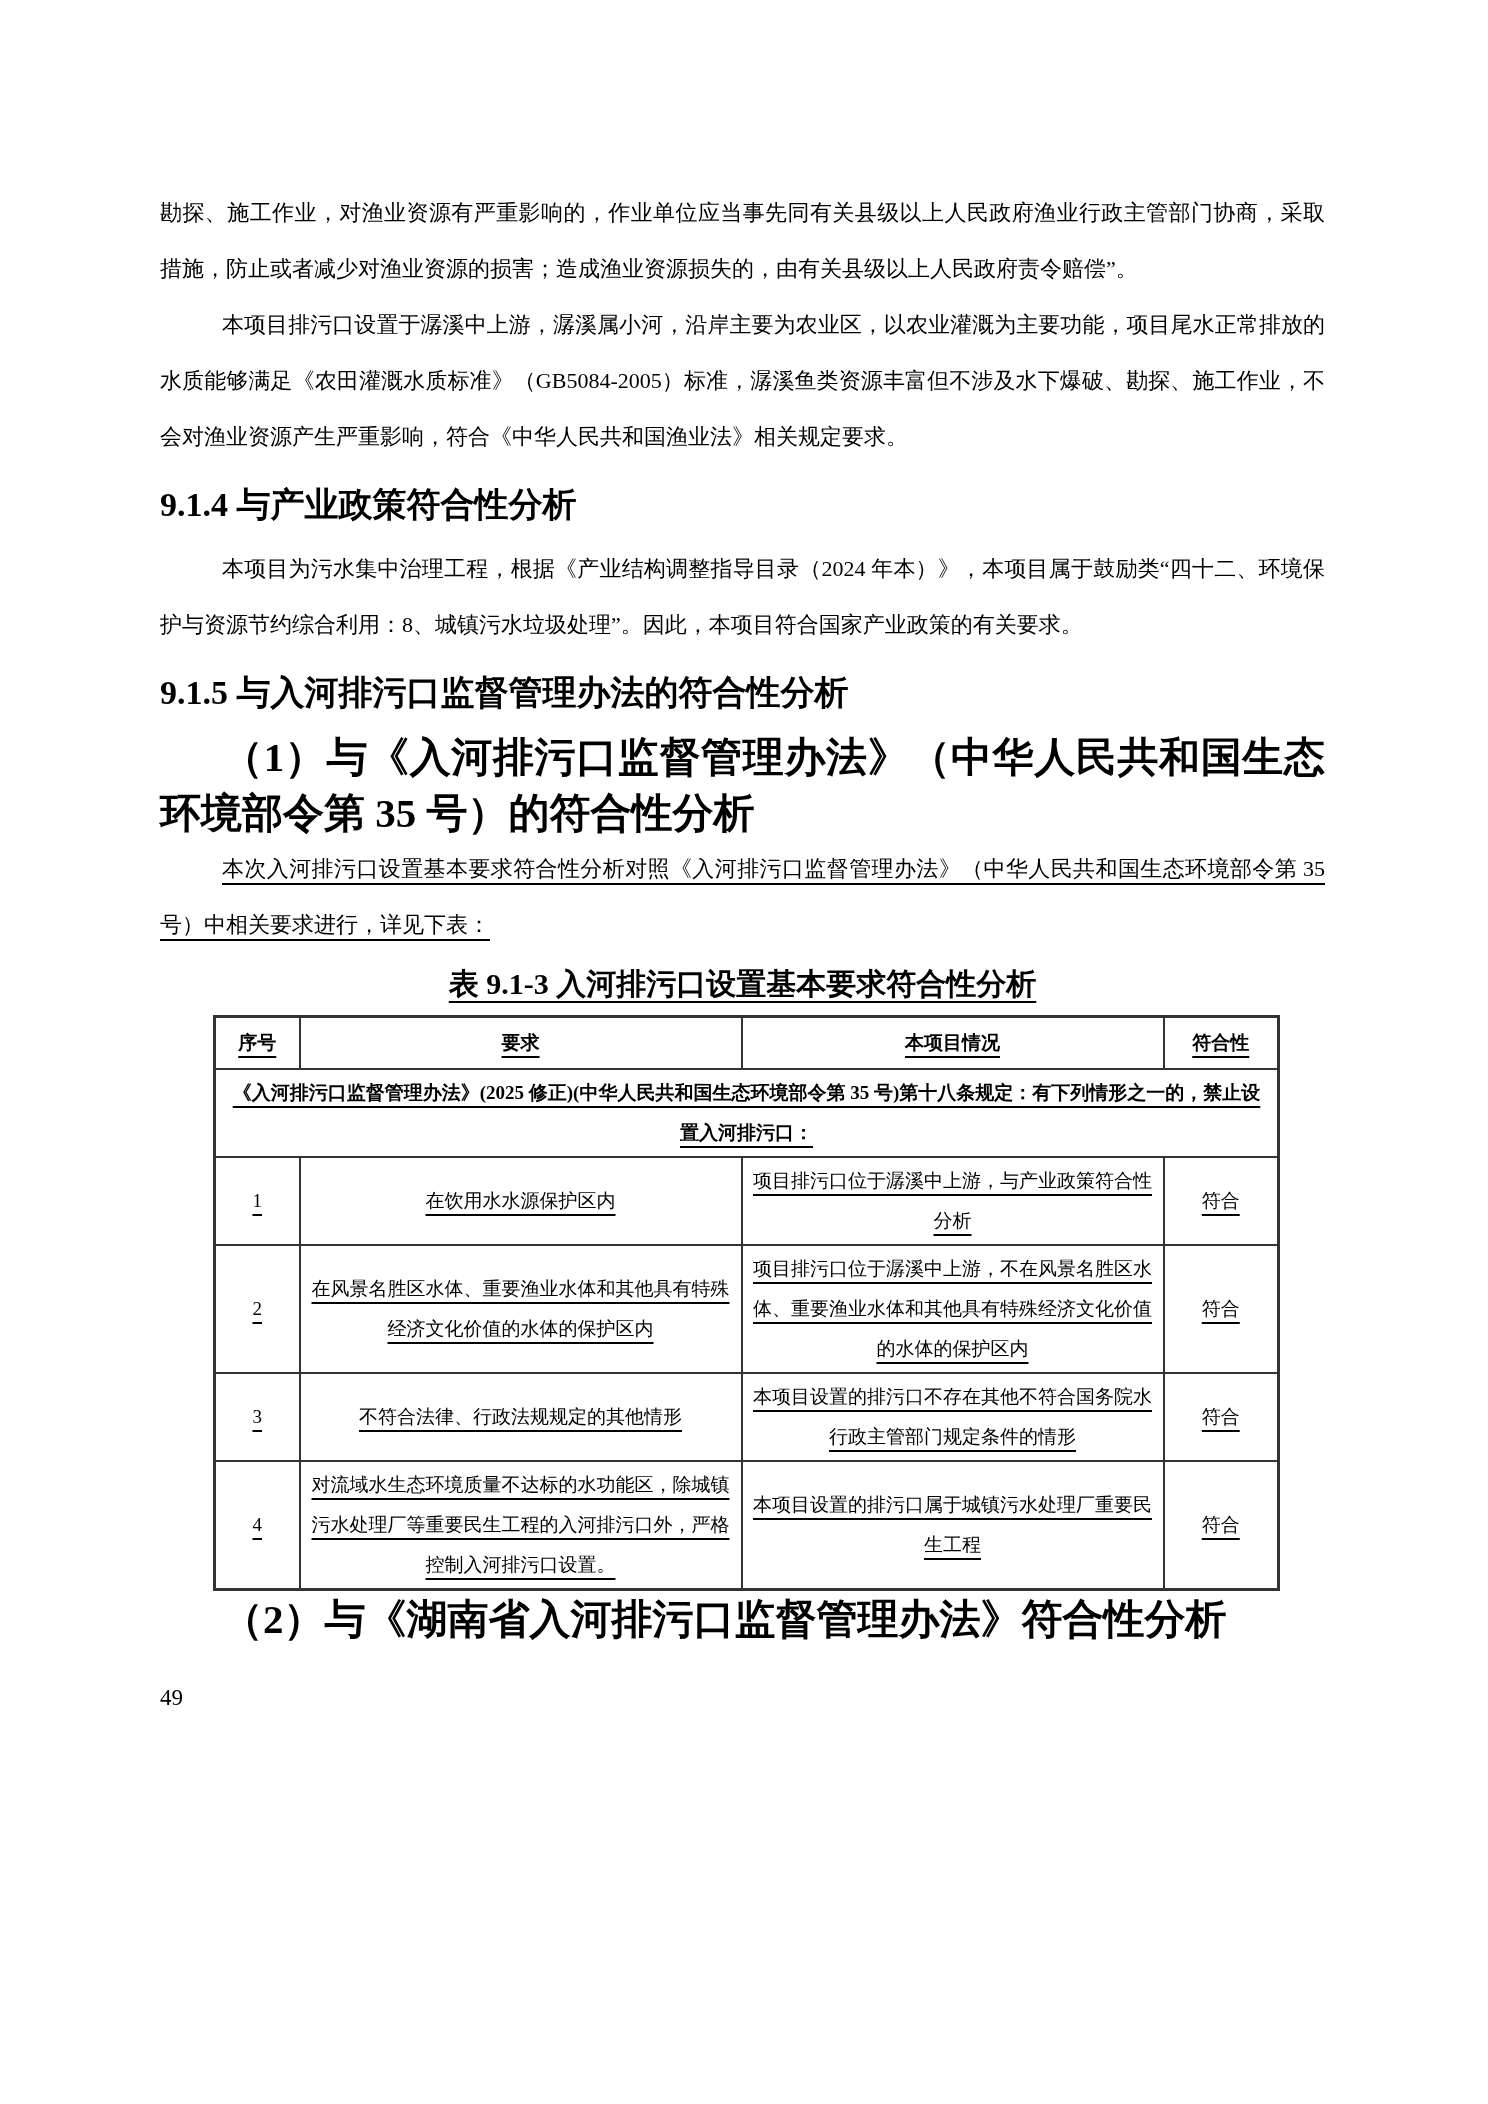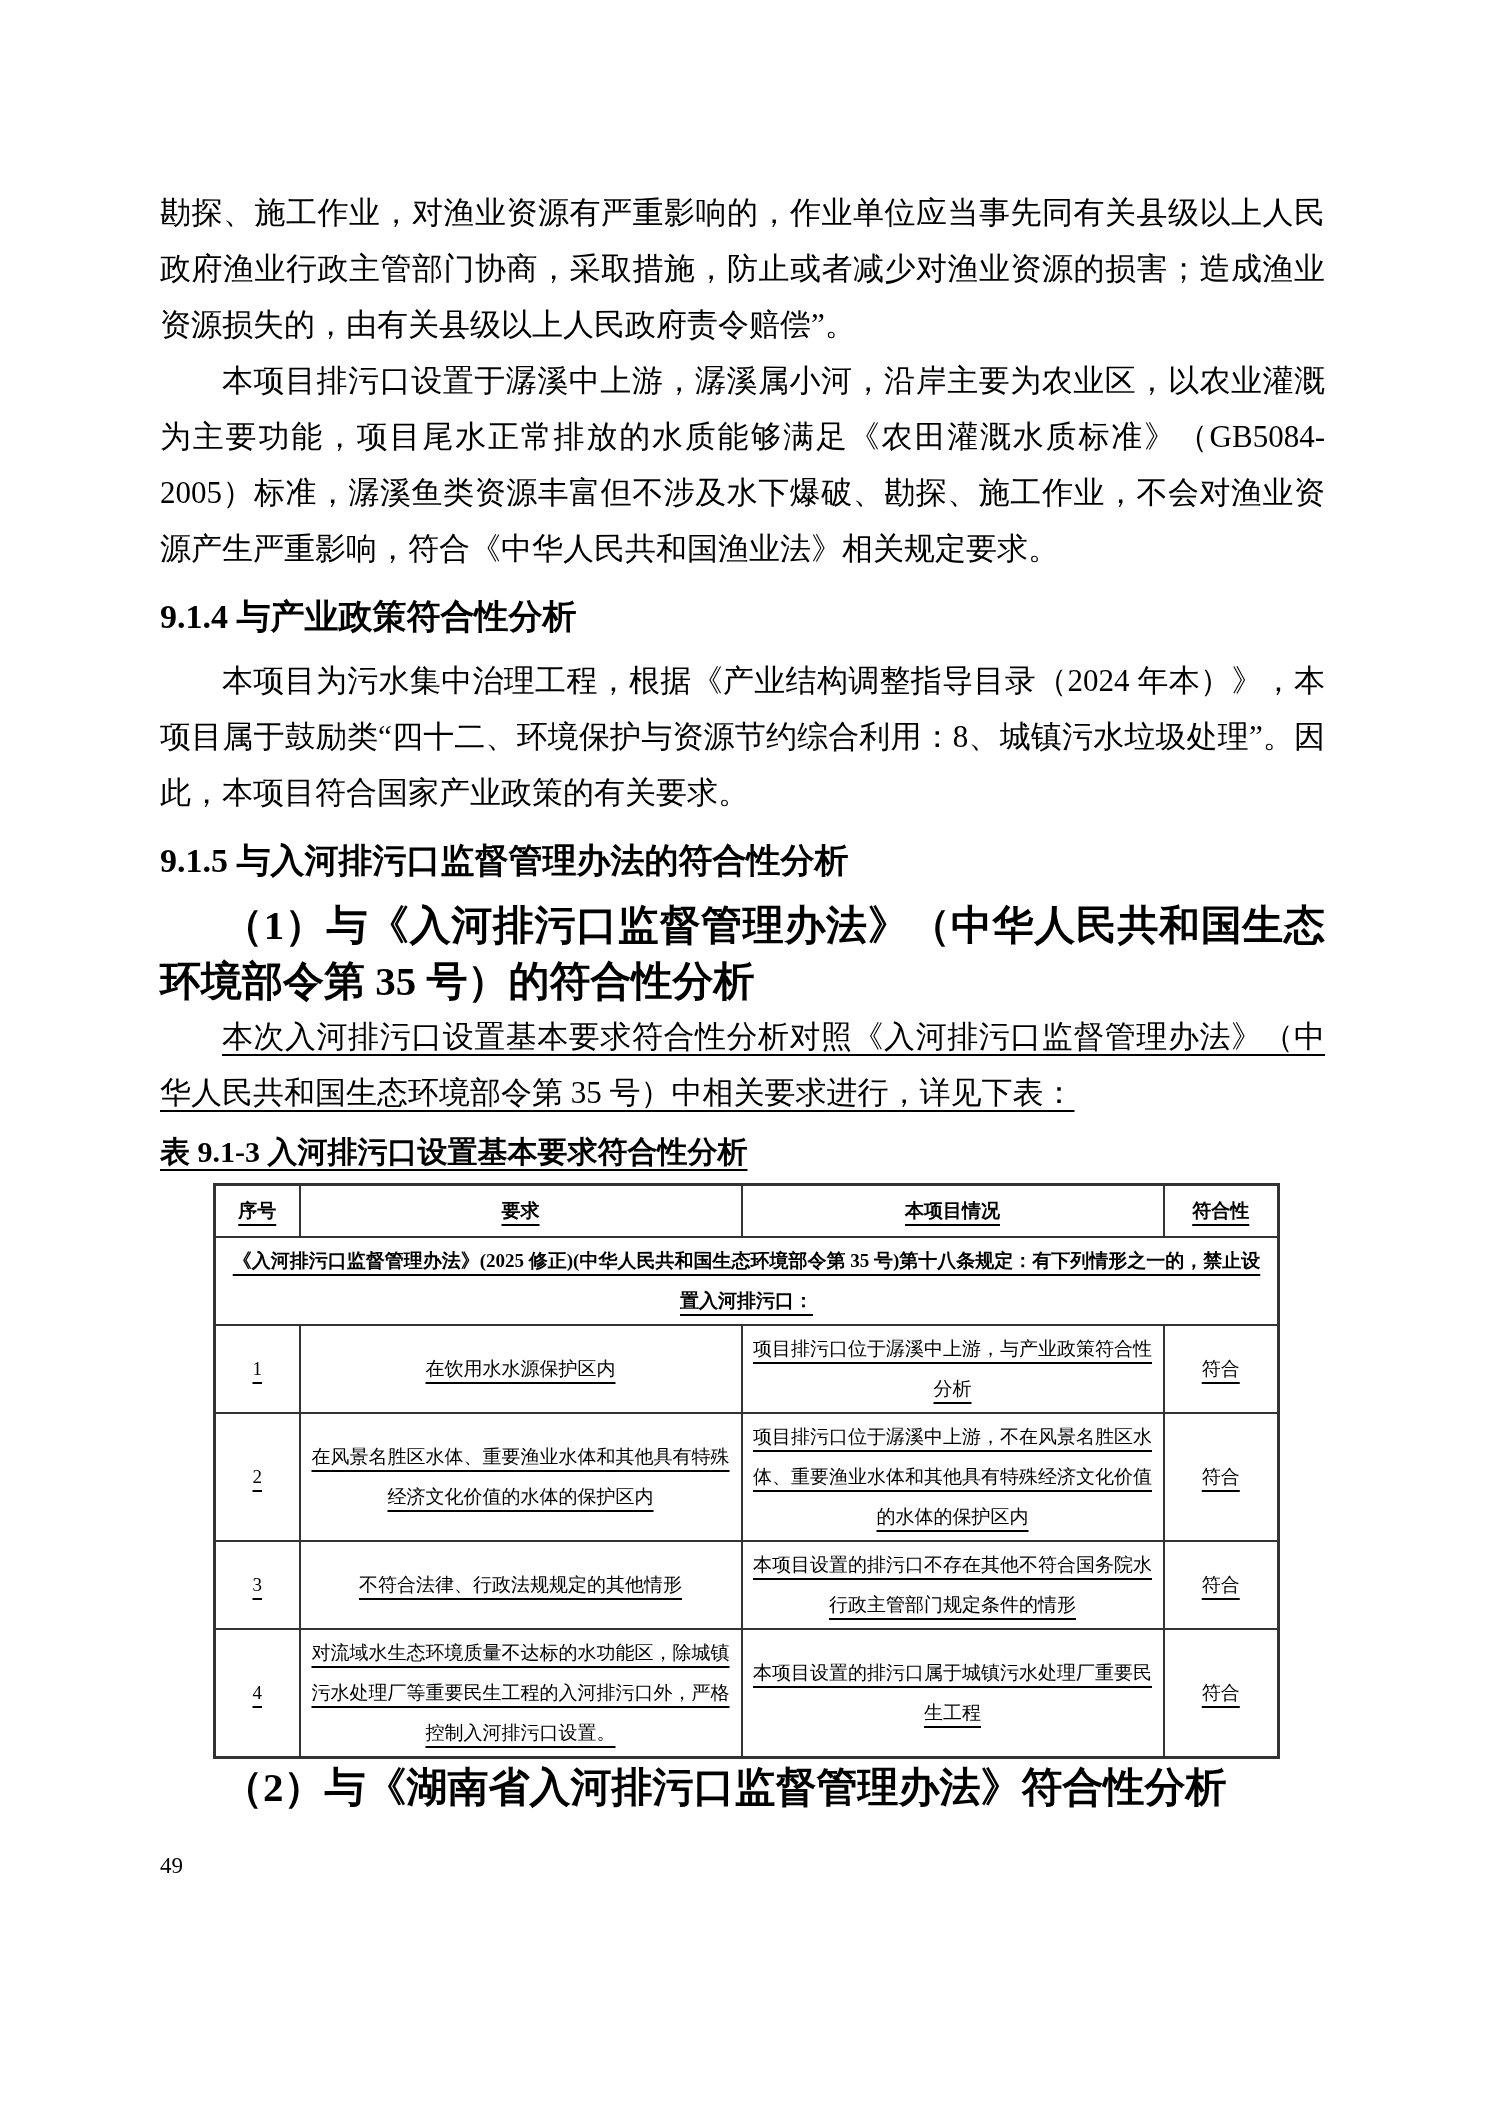--- a/index.html
+++ b/index.html
@@ -8,21 +8,21 @@
     width:1488px;height:2104px;
     background:#ffffff;
     font-family:"Liberation Serif","DejaVu Serif",serif;
     color:#000;
     box-sizing:border-box;
     padding:185px 163px 0 160px;
     overflow:hidden;
   }
   p{margin:0;}
   .body-text{
-    font-size:31px;
+    font-size:22px;
     line-height:56px;
     text-align:justify;
   }
   .indent{text-indent:62px;}
   .heading{
     font-size:34px;
     font-weight:bold;
     line-height:56px;
     margin:12px 0 8px 0;
   }
@@ -34,20 +34,21 @@
   }
   .underlined{
     text-decoration:underline;
     text-decoration-thickness:2px;
     text-underline-offset:7px;
     text-decoration-skip-ink:none;
   }
   .table-title{
     font-size:30px;
     font-weight:bold;
+    text-align:center;
     line-height:46px;
     margin-top:8px;
     margin-bottom:8px;
   }
   .table-title span{
     text-decoration:underline;
     text-decoration-thickness:2px;
     text-underline-offset:7px;
     text-decoration-skip-ink:none;
   }

